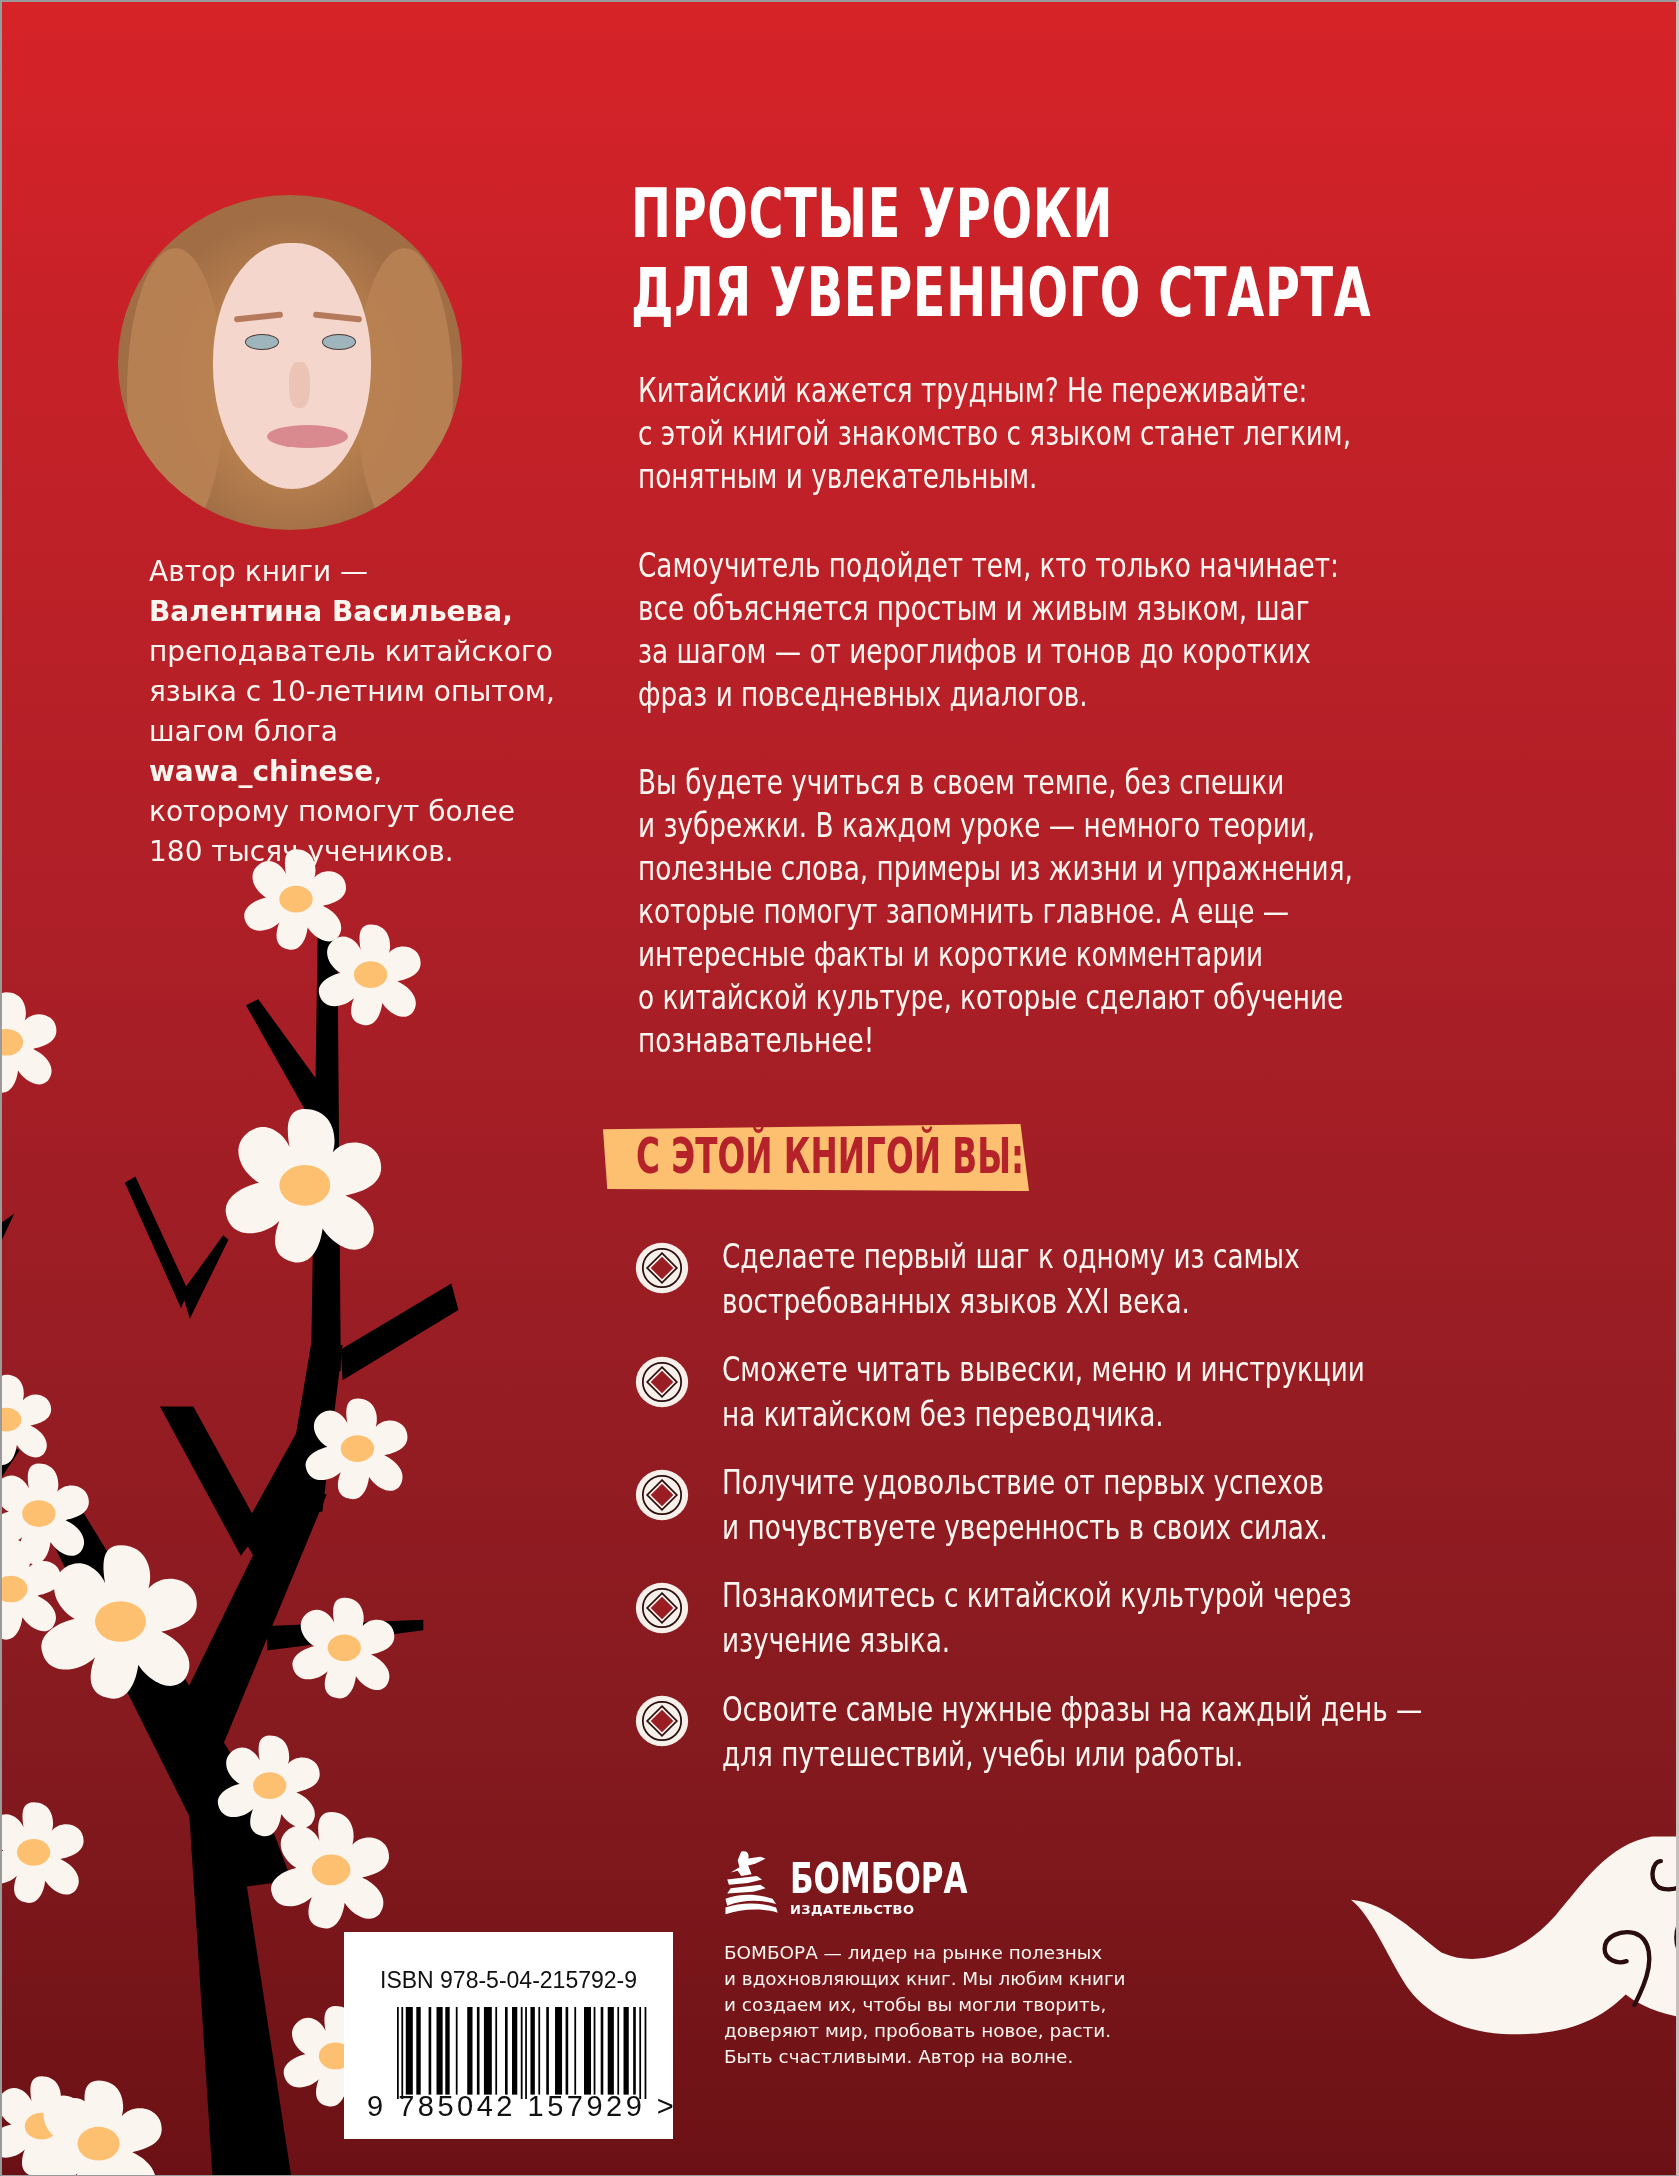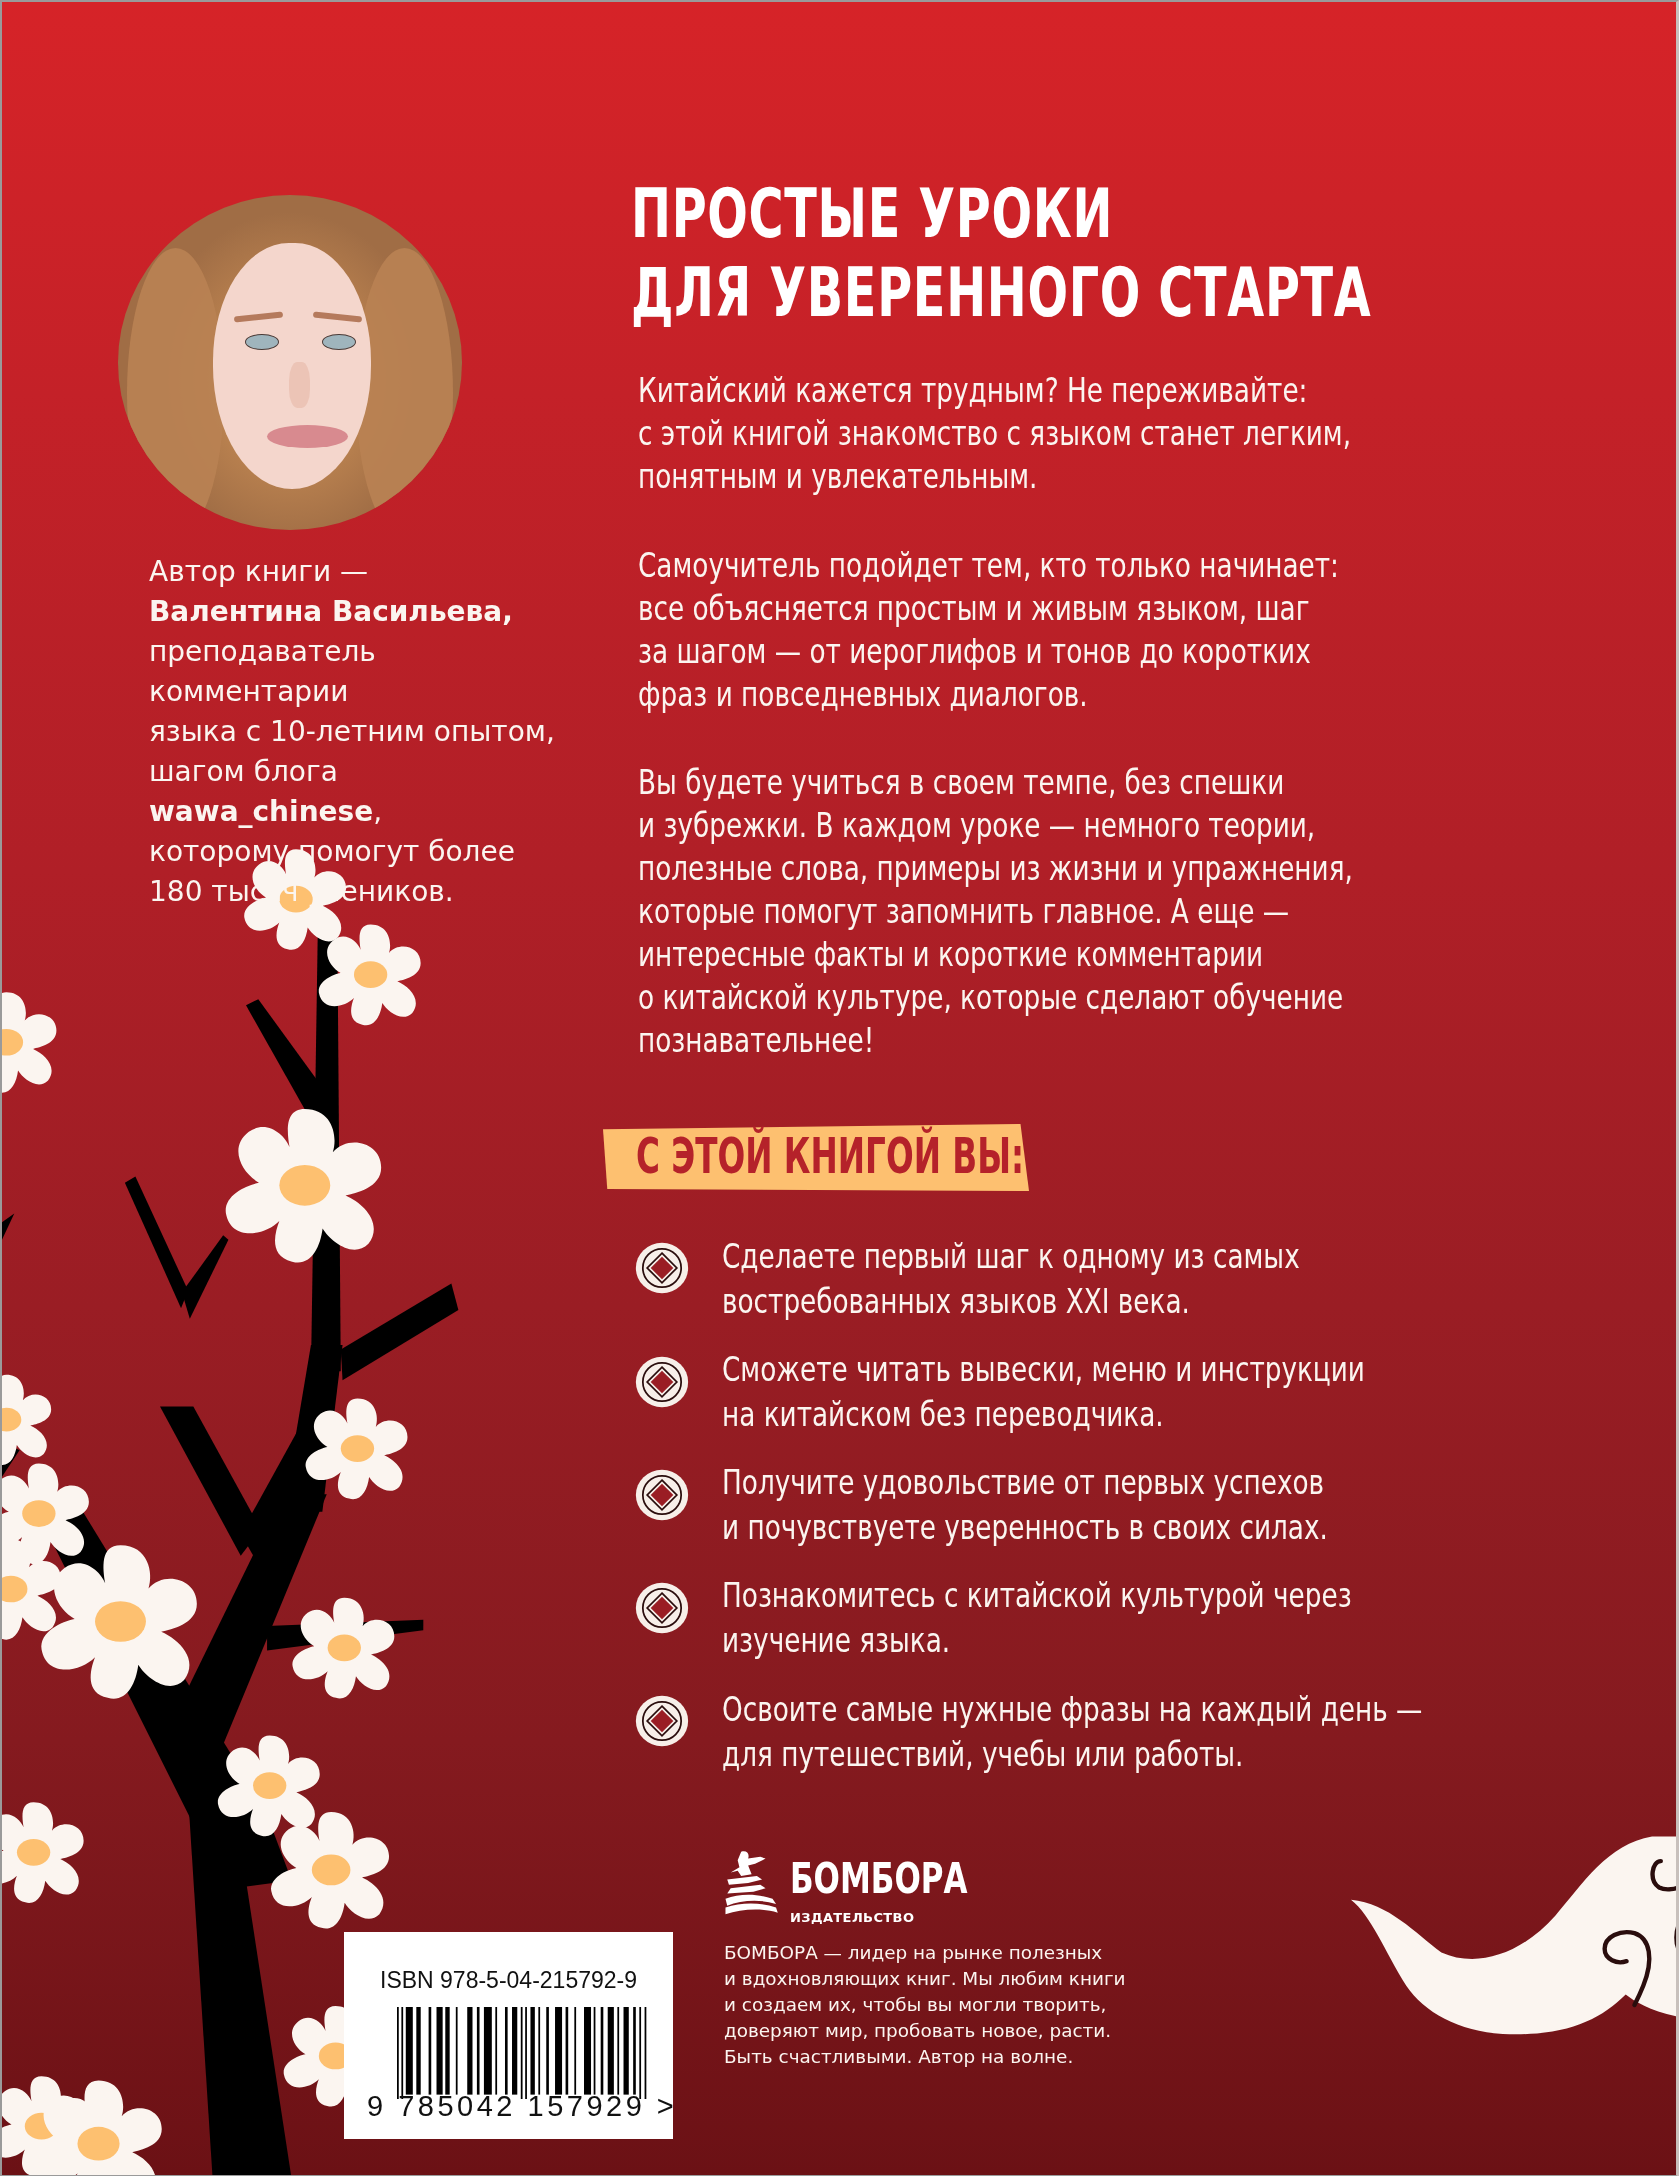--- a/index.html
+++ b/index.html
@@ -104,21 +104,21 @@
   .pub-logo { left: 720px; top: 1846px; width: 61px; height: 70px; }
   .pub-name {
     left: 788px; top: 1854px;
     font-family: "DejaVu Sans Condensed", "DejaVu Sans", sans-serif; font-weight: bold;
     font-size: 42px; line-height: 46px; color: #ffffff;
     transform: scaleX(0.82); transform-origin: left top; white-space: nowrap;
   }
   .pub-sub {
     left: 788px; top: 1900px;
     font-family: "DejaVu Sans", sans-serif; font-weight: bold;
-    font-size: 13px; color: #ffffff; letter-spacing: 0.4px; margin-top: 8px;
+    font-size: 13px; color: #ffffff; letter-spacing: 0.4px;
   }
   .pub-desc {
     left: 722px; top: 1938px; width: 439px;
     font-family: "DejaVu Sans", sans-serif; font-size: 18.4px; line-height: 26px;
     color: #fbf5f0; white-space: nowrap;
   }
 
   svg.decor { position: absolute; left: 0; top: 0; }
 </style>
 </head>
@@ -184,21 +184,21 @@
     <div class="abs brow r"></div>
     <div class="abs eye l"></div>
     <div class="abs eye r"></div>
     <div class="abs nose"></div>
     <div class="abs lips"></div>
   </div>
 
   <div class="abs author">
     <div>Автор книги —</div>
     <div><b>Валентина Васильева,</b></div>
-    <div>преподаватель комментарии</div>
+    <div>преподаватель китайского</div>
     <div>языка с 10-летним опытом,</div>
     <div><span>шагом блога </span><b>wawa_chinese</b><span>,</span></div>
     <div>которому помогут более</div>
     <div>180 тысяч учеников.</div>
   </div>
 
   <div class="abs title">
     <div>ПРОСТЫЕ УРОКИ</div>
     <div>ДЛЯ УВЕРЕННОГО СТАРТА</div>
   </div>

